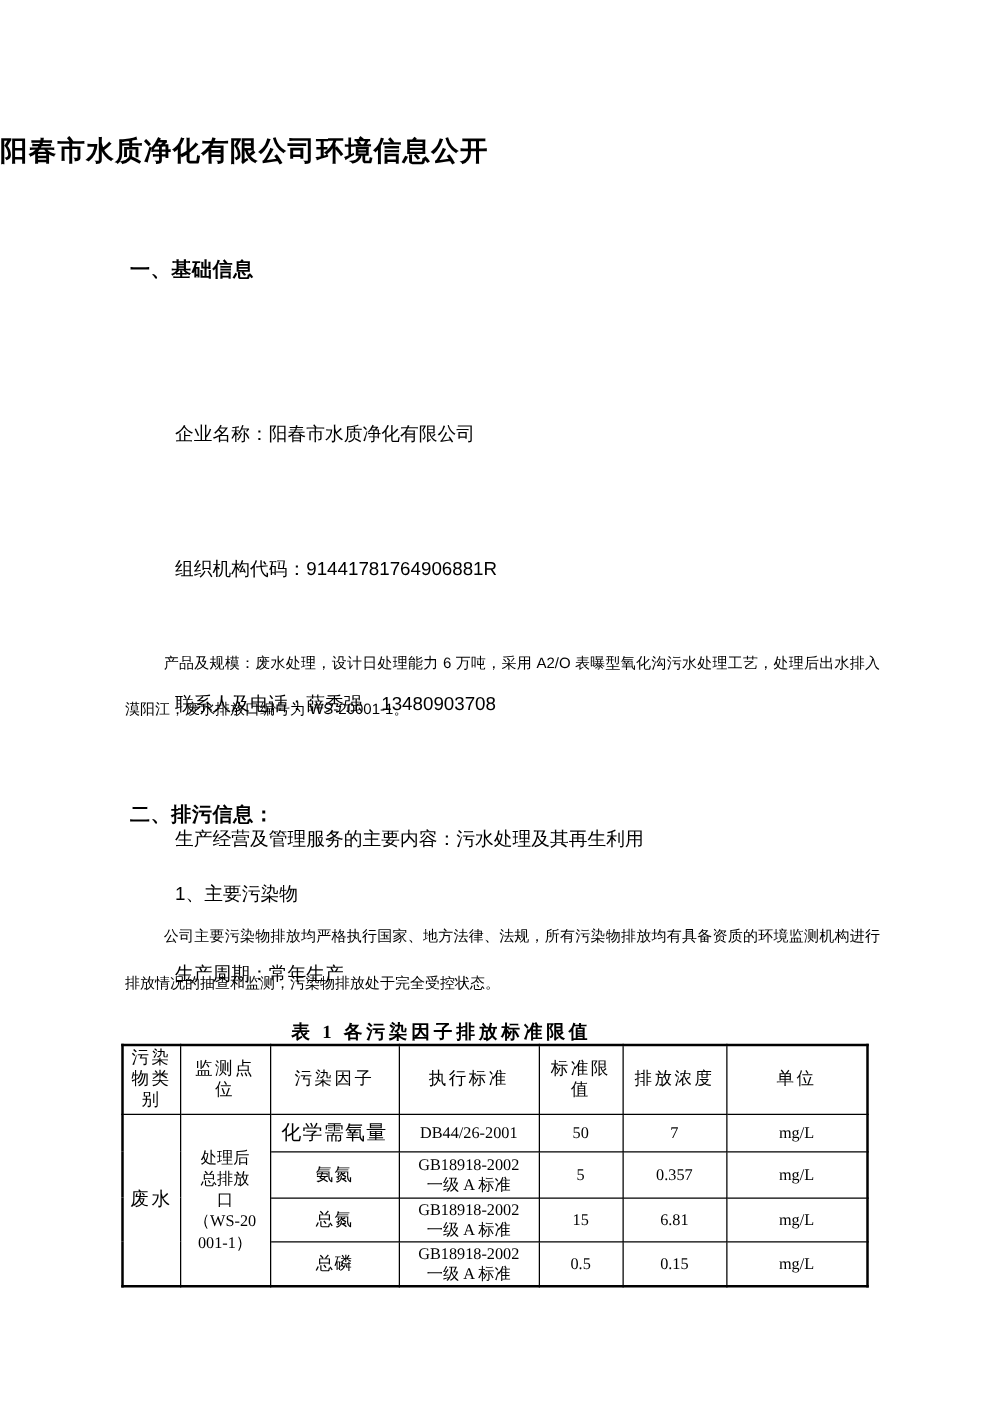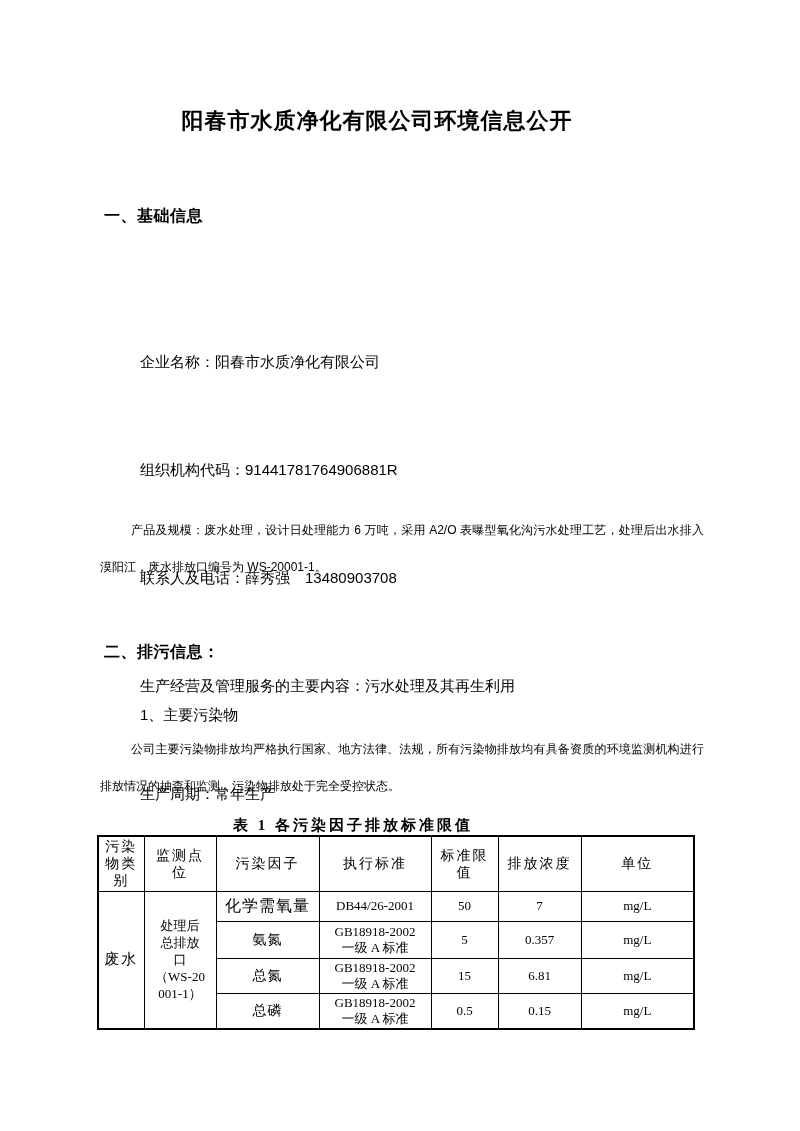--- a/index.html
+++ b/index.html
@@ -11,38 +11,38 @@
     color: #000000;
     font-family: "Liberation Serif", "DejaVu Serif", serif;
     overflow: hidden;
   }
   .ascii { font-family: "Liberation Sans", "DejaVu Sans", sans-serif; }
   .pre { white-space: pre-line; }
 
   .doc-title {
     position: absolute;
     top: 106px; left: 0; right: 46px;
-    text-align: center;
+    text-align: left;
     font-size: 22px;
     font-weight: bold;
     letter-spacing: 1px;
   }
   .sec-heading {
     position: absolute;
     left: 104px;
     font-size: 16px;
     font-weight: bold;
     letter-spacing: 0.5px;
   }
   .h-basic    { top: 206px; }
   .h-discharge{ top: 642px; }
 
   .fields {
     position: absolute;
-    top: 272px; left: 140px; right: 90px;
+    top: 258px; left: 140px; right: 90px;
     font-size: 15px;
     line-height: 36px;
     white-space: pre-wrap;
   }
   .para {
     position: absolute;
     left: 100px; width: 604px;
     font-size: 12px;
     line-height: 37px;
     text-indent: 31px;

